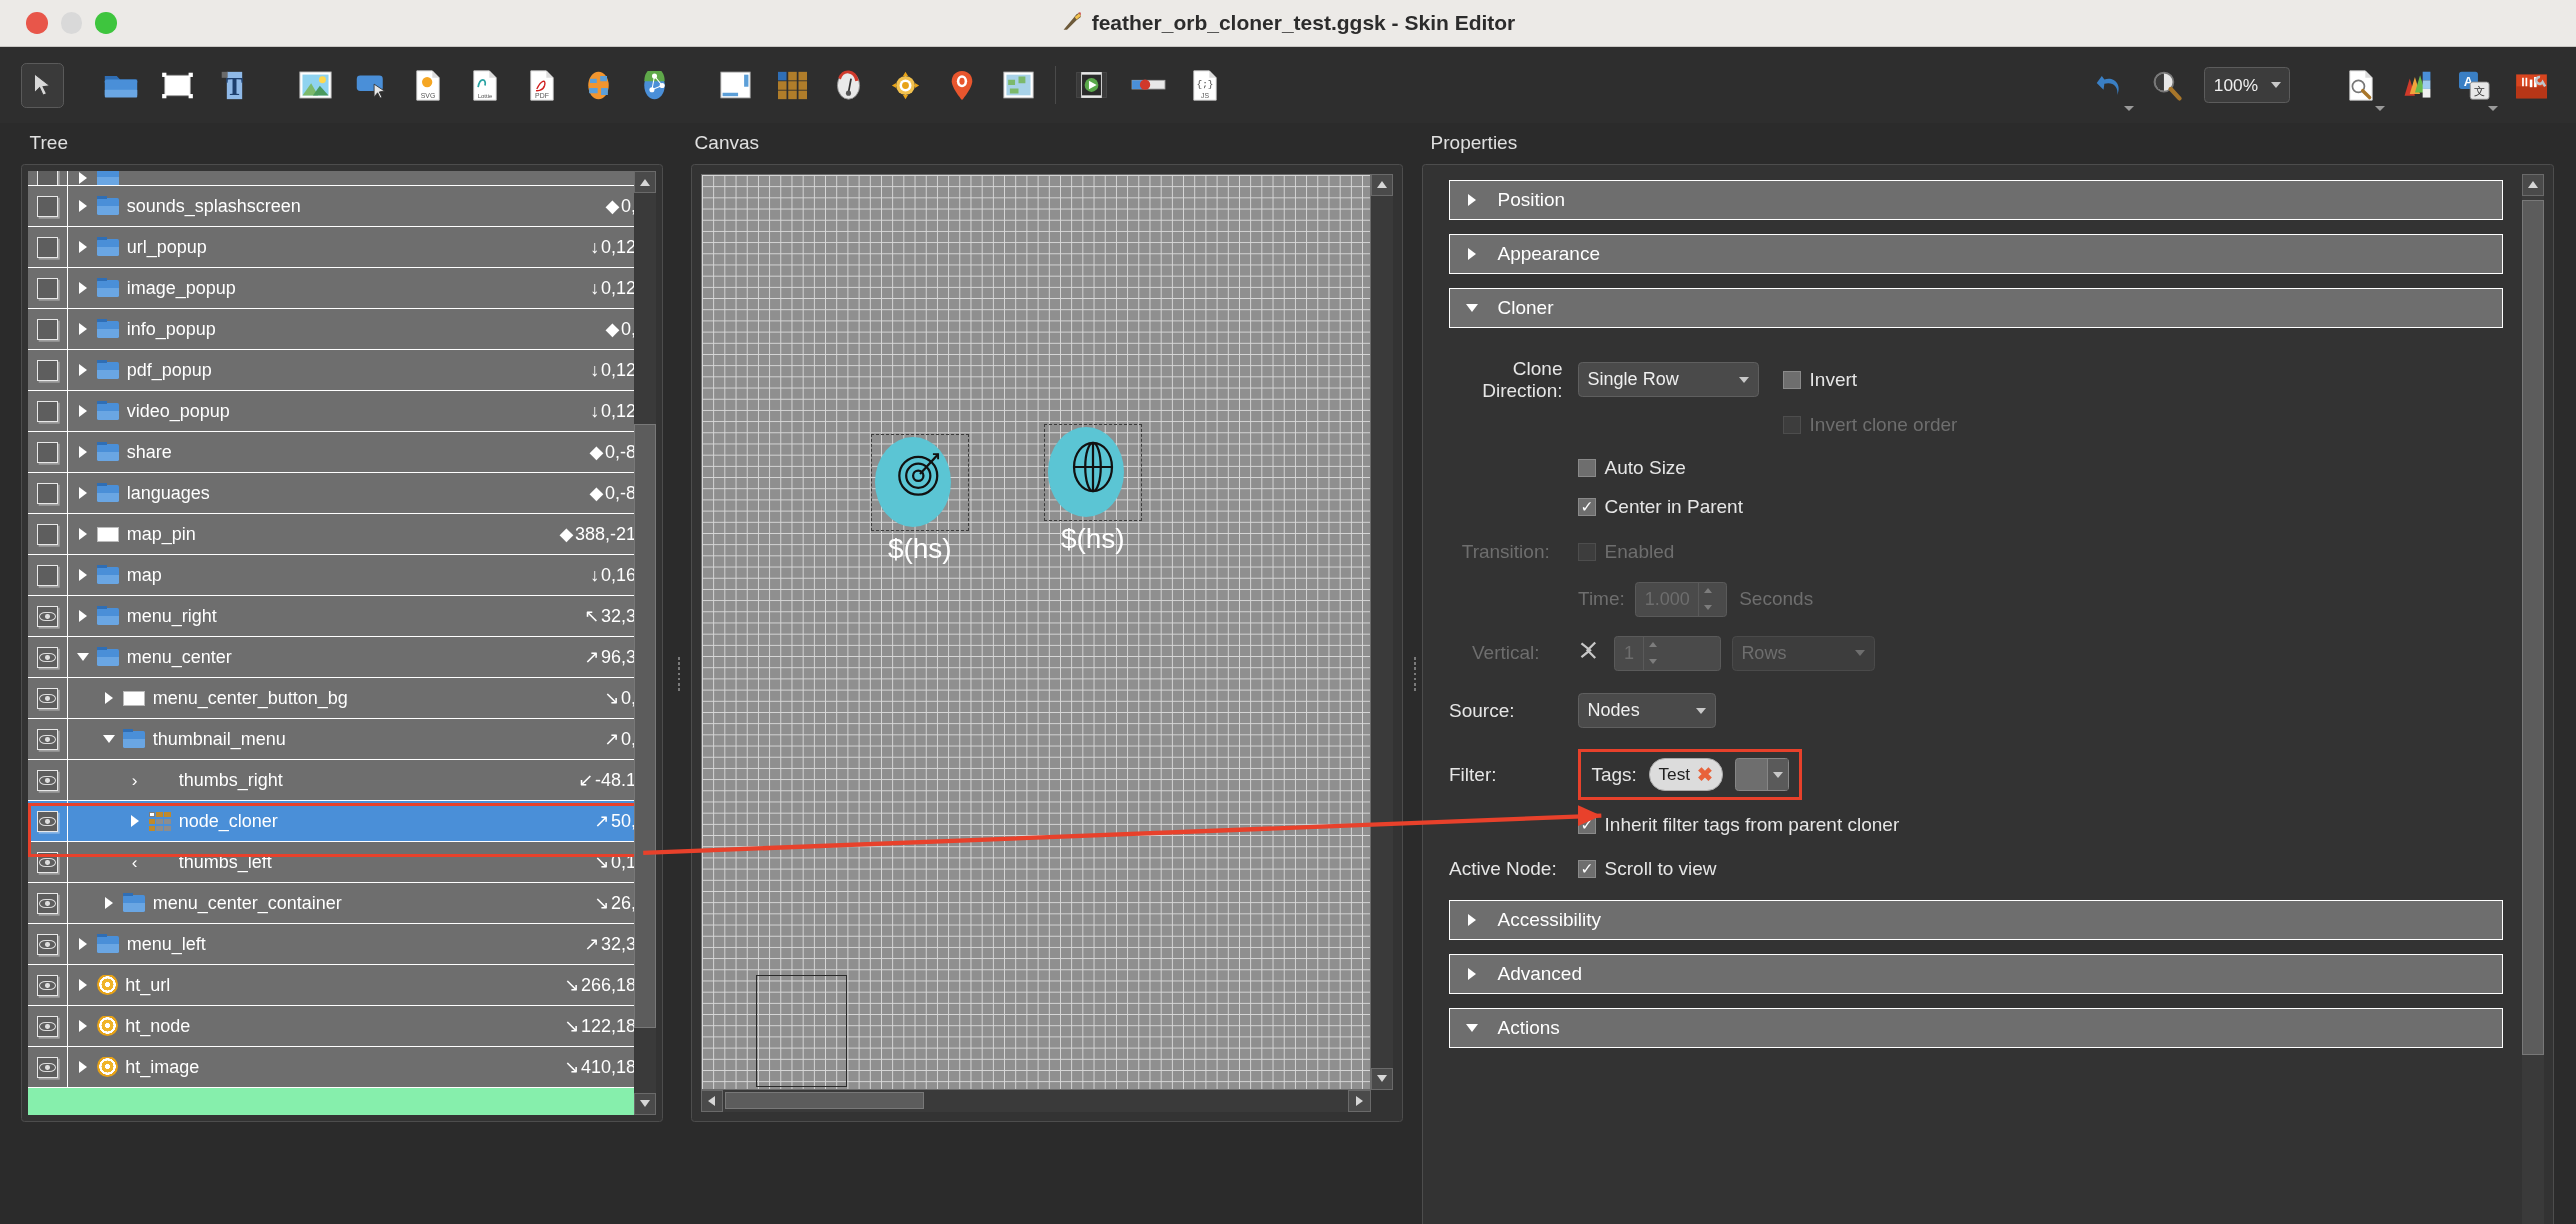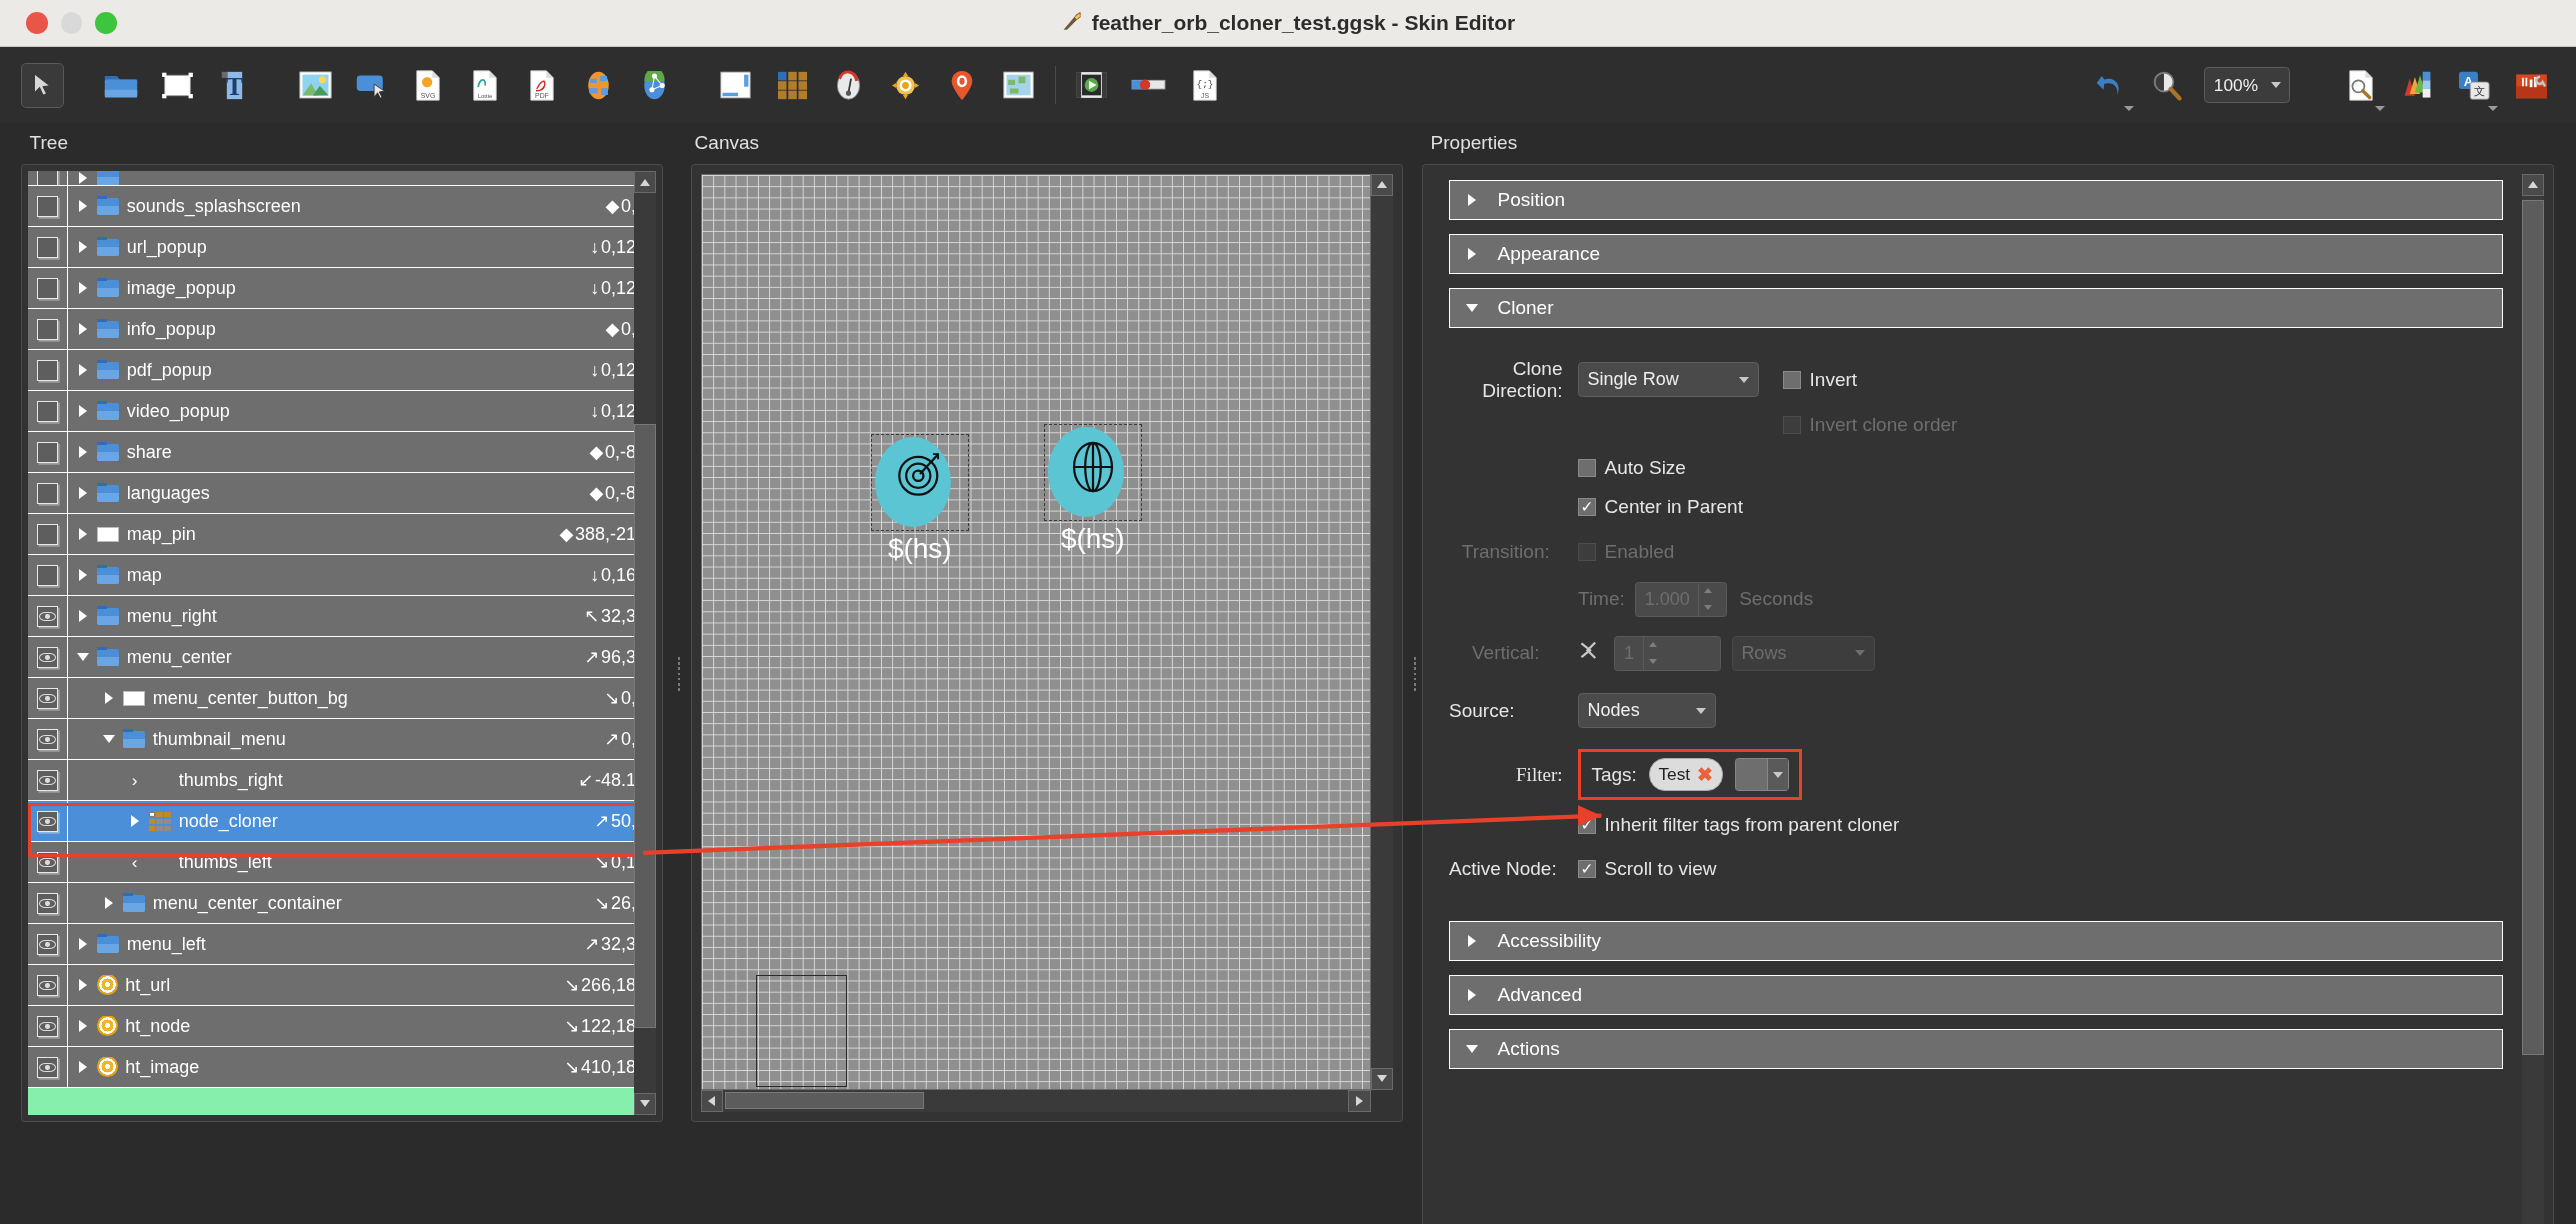--- a/index.html
+++ b/index.html
@@ -1064,21 +1064,21 @@
 
         <div class="row" style="margin-bottom:21px">
           <div class="lbl-col" style="text-align:left; padding-left:0;">Source:</div>
           <div class="select" style="width:112px">
             <span>Nodes</span>
             <span class="dd-arrow"></span>
           </div>
         </div>
 
         <div class="row" style="margin-bottom:14px">
-          <div class="lbl-col" style="text-align:right; padding-left:0;font-family:Liberation Serif, serif;">Filter:</div>
+          <div class="lbl-col" style="text-align:left; padding-left:0;">Filter:</div>
           <div class="hl-box">
             <span>Tags:</span>
             <span class="tag-chip">
               <span>Test</span>
               <span class="tag-x">✖</span>
             </span>
             <span class="tag-dd">
               <span class="fill"></span>
               <span class="arrowcell">
                   <span class="dd-arrow"></span>
@@ -1086,21 +1086,21 @@
             </span>
           </div>
         </div>
 
         <div class="row" style="margin-bottom:22.4px">
           <div class="lbl-col"></div>
           <span class="cbox">✓</span>
           <span>Inherit filter tags from parent cloner</span>
         </div>
 
-        <div class="row" style="margin-bottom:41px">
+        <div class="row" style="margin-bottom:20px">
           <div class="lbl-col" style="text-align:left; padding-left:0;">Active Node:</div>
           <span class="cbox">✓</span>
           <span>Scroll to view</span>
         </div>
 
         <div class="sec-header">
           <span class="tri right"></span>
           <span>Accessibility</span>
         </div>
         <div class="sec-header">

